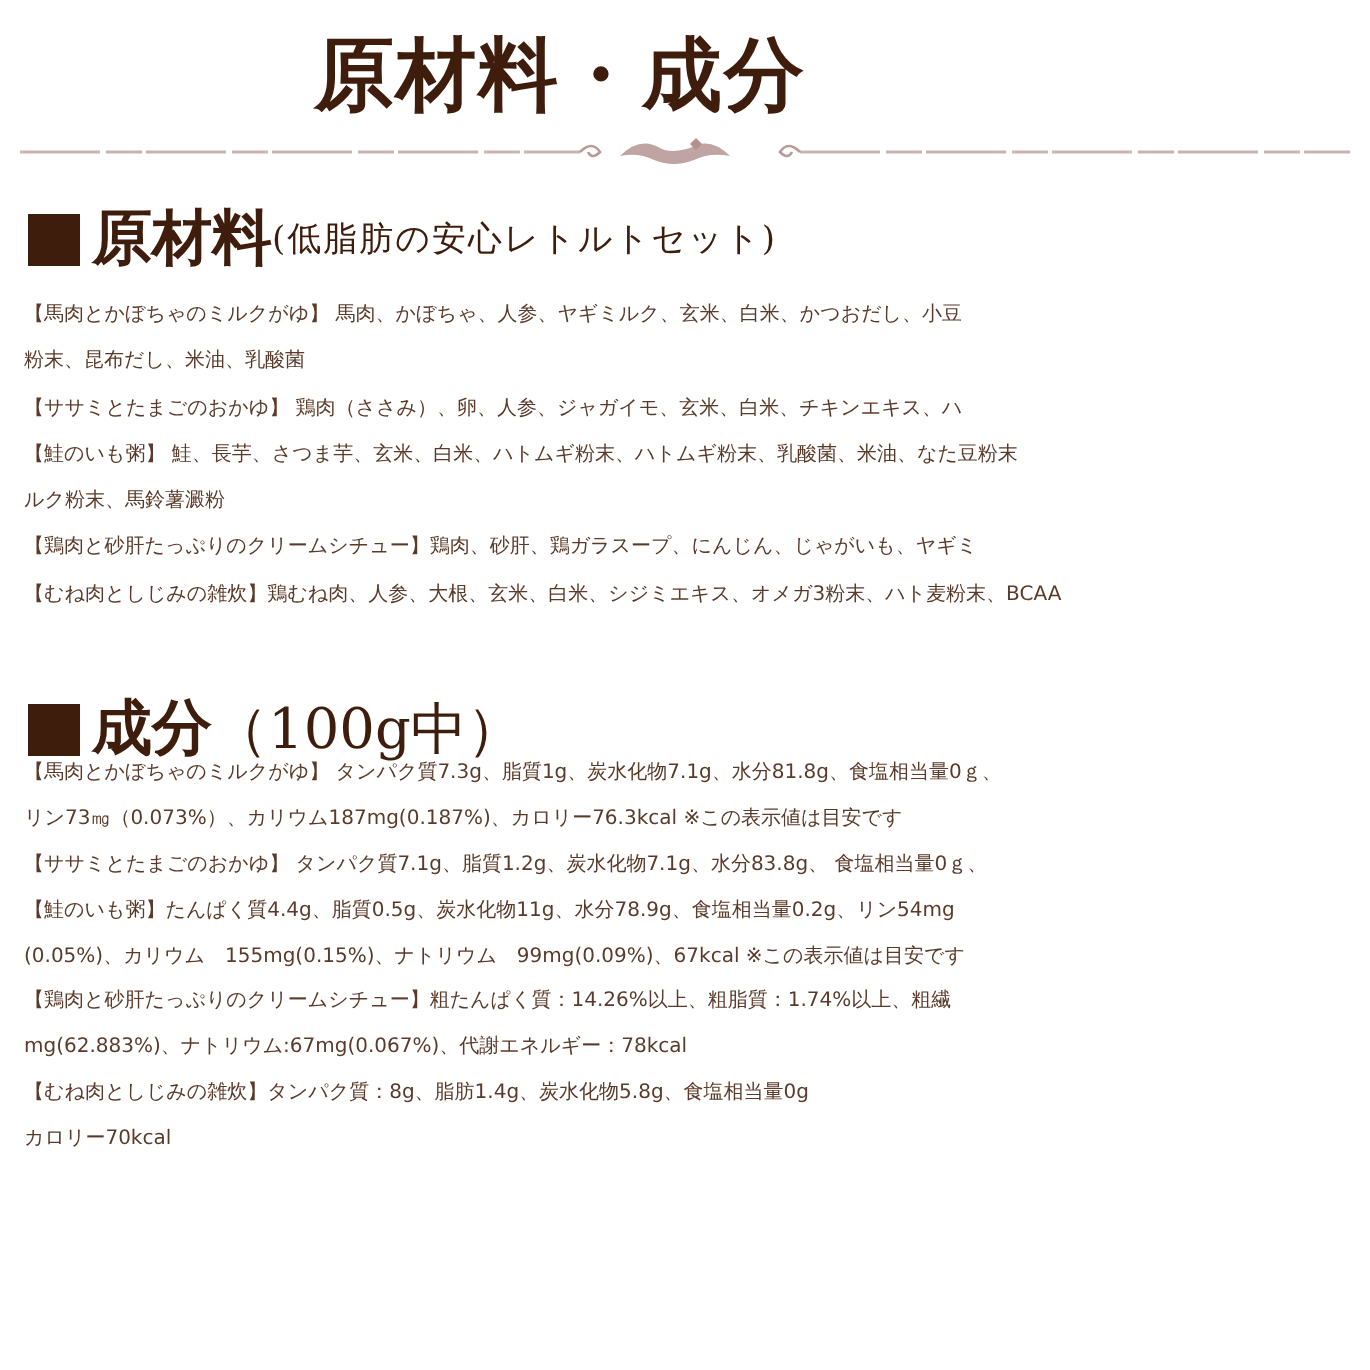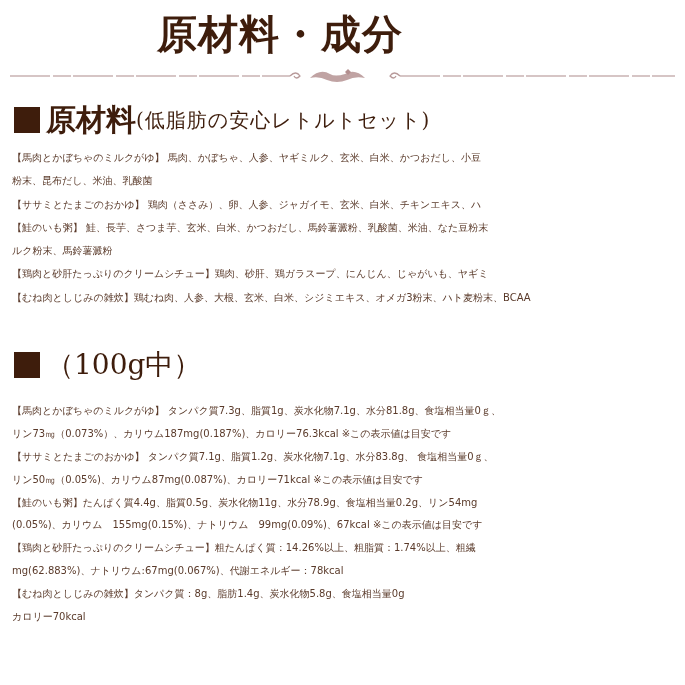--- a/index.html
+++ b/index.html
@@ -14,21 +14,21 @@
       position: relative;
       font-family: "DejaVu Sans", "Liberation Sans", sans-serif;
       color: #4a2b1c;
     }
     .title {
       position: absolute;
       left: 0;
       top: 10px;
       width: 560px;
       text-align: center;
-      font-family: Liberation Mono, monospace;
+      font-family: Liberation Serif, serif;
       font-weight: bold;
       font-size: 40px;
       line-height: 56px;
       color: #3e1d0c;
       letter-spacing: 1px;
     }
     .divider {
       position: absolute;
       left: 10px;
       top: 66px;
@@ -46,38 +46,38 @@
       align-items: center;
     }
     .section-heading .sq {
       display: inline-block;
       width: 26px;
       height: 26px;
       background: #3e1d0c;
       margin-right: 6px;
     }
     .h1 { top: 98px; font-size: 30px; line-height: 44px; }
-    .h1 .sub { font-size: 20px; font-weight: normal; letter-spacing: 1px; }
+    .h1 .sub { font-size: 17px; font-weight: normal; letter-spacing: 1px; }
     .h2 { top: 343px; font-size: 30px; line-height: 44px; }
     .h2 .sub { font-size: 28px; font-weight: normal; }
 
     .block {
       position: absolute;
       left: 12px;
       width: 660px;
       font-size: 10px;
       color: #5a3a2a;
     }
     .block .line {
       height: 23.3px;
       line-height: 23.3px;
       white-space: nowrap;
     }
     .ingredients { top: 146px; }
-    .nutrition { top: 400px; }
+    .nutrition { top: 376px; }
     .nutrition .line { height: 22.9px; line-height: 22.9px; }
   </style>
 </head>
 <body>
 
 <div class="title">原材料・成分</div>
 
 <svg class="divider" viewBox="0 0 665 20" xmlns="http://www.w3.org/2000/svg">
   <line x1="0" y1="10" x2="280" y2="10" stroke="#c9b3b3" stroke-width="1.5" stroke-dasharray="40 3 18 2"></line>
   <line x1="390" y1="10" x2="665" y2="10" stroke="#c9b3b3" stroke-width="1.5" stroke-dasharray="40 3 18 2"></line>
@@ -90,35 +90,35 @@
 <div class="section-heading h1">
   <span class="sq"></span>
   <span>原材料</span>
   <span class="sub">(低脂肪の安心レトルトセット)</span>
 </div>
 
 <div class="block ingredients">
   <div class="line">【馬肉とかぼちゃのミルクがゆ】 馬肉、かぼちゃ、人参、ヤギミルク、玄米、白米、かつおだし、小豆</div>
   <div class="line">粉末、昆布だし、米油、乳酸菌</div>
   <div class="line">【ササミとたまごのおかゆ】 鶏肉（ささみ）、卵、人参、ジャガイモ、玄米、白米、チキンエキス、ハ</div>
-  <div class="line">【鮭のいも粥】 鮭、長芋、さつま芋、玄米、白米、かつおだし、馬鈴薯澱粉、乳酸菌、米油、なた豆粉末</div>
+  <div class="line">【鮭のいも粥】 鮭、長芋、さつま芋、玄米、白米、ハトムギ粉末、ハトムギ粉末、乳酸菌、米油、なた豆粉末</div>
   <div class="line">ルク粉末、馬鈴薯澱粉</div>
   <div class="line">【鶏肉と砂肝たっぷりのクリームシチュー】鶏肉、砂肝、鶏ガラスープ、にんじん、じゃがいも、ヤギミ</div>
   <div class="line">【むね肉としじみの雑炊】鶏むね肉、人参、大根、玄米、白米、シジミエキス、オメガ3粉末、ハト麦粉末、BCAA</div>
 </div>
 
 <div class="section-heading h2">
   <span class="sq"></span>
+  <span>成分</span>
   <span class="sub">（100g中）</span>
 </div>
 
 <div class="block nutrition">
   <div class="line">【馬肉とかぼちゃのミルクがゆ】 タンパク質7.3g、脂質1g、炭水化物7.1g、水分81.8g、食塩相当量0ｇ、</div>
   <div class="line">リン73㎎（0.073%）、カリウム187mg(0.187%)、カロリー76.3kcal ※この表示値は目安です</div>
   <div class="line">【ササミとたまごのおかゆ】 タンパク質7.1g、脂質1.2g、炭水化物7.1g、水分83.8g、 食塩相当量0ｇ、</div>
-  <div class="line">リン50㎎（0.05%)、カリウム87mg(0.087%)、カロリー71kcal ※この表示値は目安です</div>
   <div class="line">【鮭のいも粥】たんぱく質4.4g、脂質0.5g、炭水化物11g、水分78.9g、食塩相当量0.2g、リン54mg</div>
   <div class="line">(0.05%)、カリウム　155mg(0.15%)、ナトリウム　99mg(0.09%)、67kcal ※この表示値は目安です</div>
   <div class="line">【鶏肉と砂肝たっぷりのクリームシチュー】粗たんぱく質：14.26%以上、粗脂質：1.74%以上、粗繊</div>
   <div class="line">mg(62.883%)、ナトリウム:67mg(0.067%)、代謝エネルギー：78kcal</div>
   <div class="line">【むね肉としじみの雑炊】タンパク質：8g、脂肪1.4g、炭水化物5.8g、食塩相当量0g</div>
   <div class="line">カロリー70kcal</div>
 </div>
 
 </body></html>

